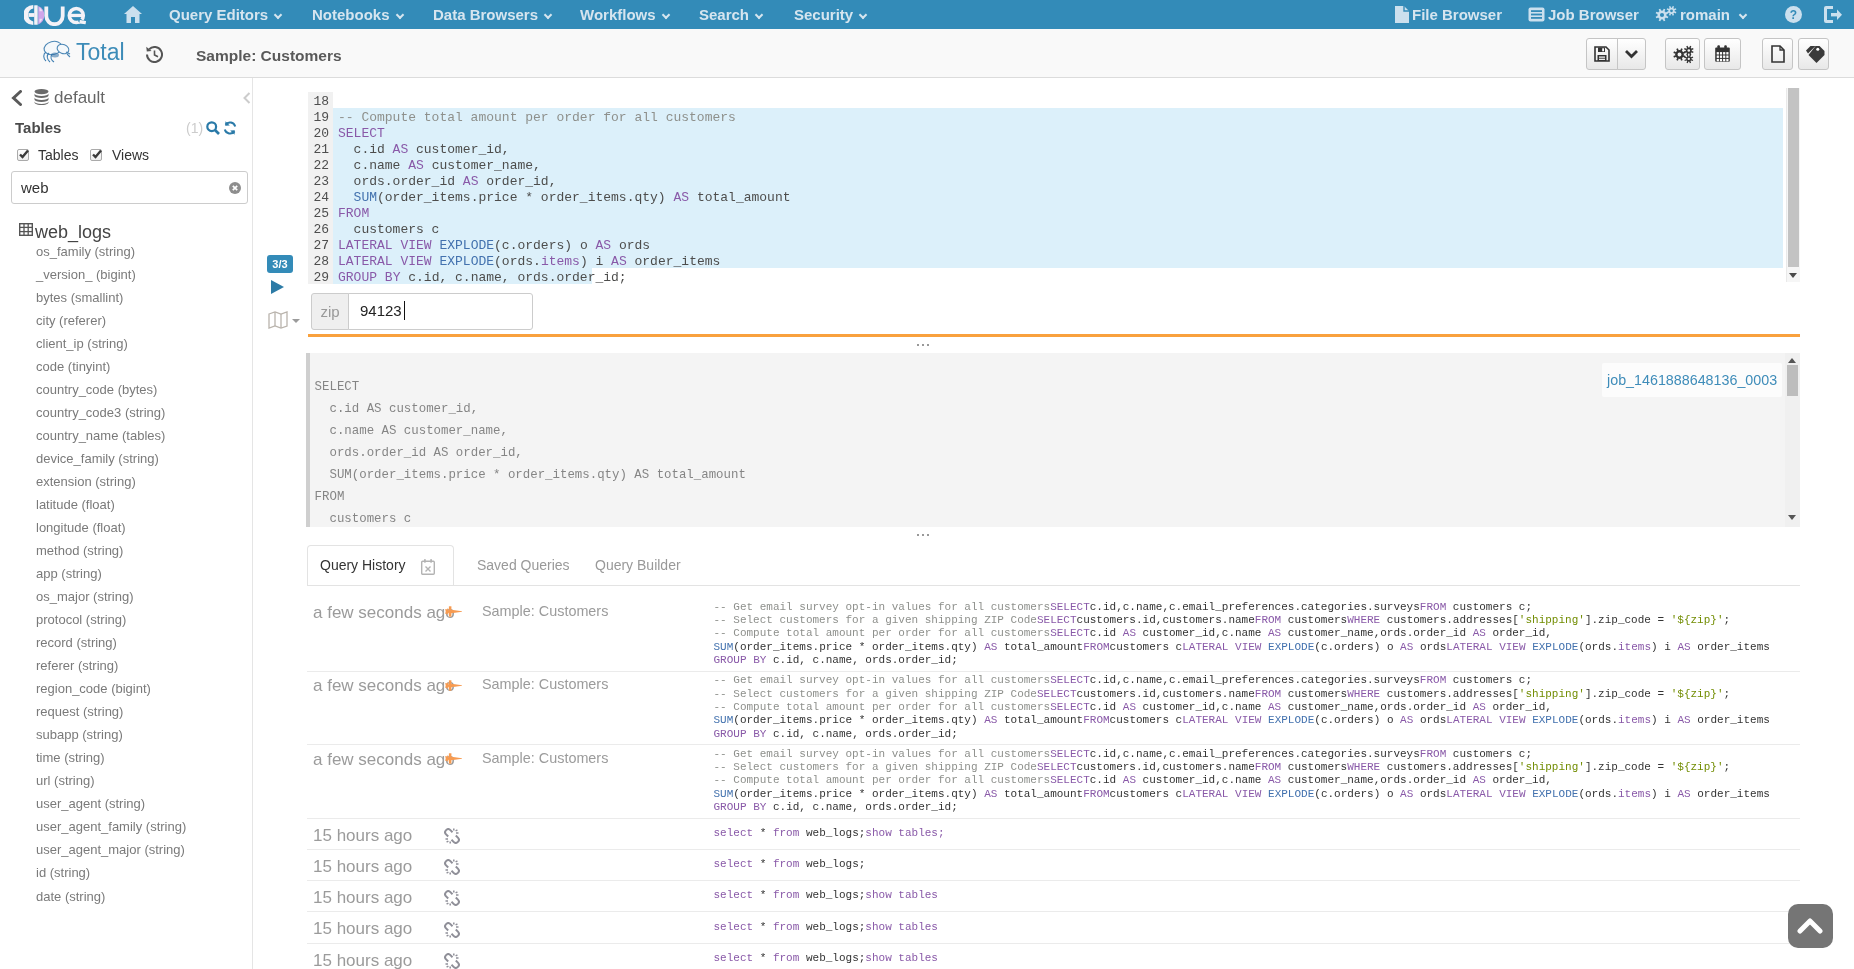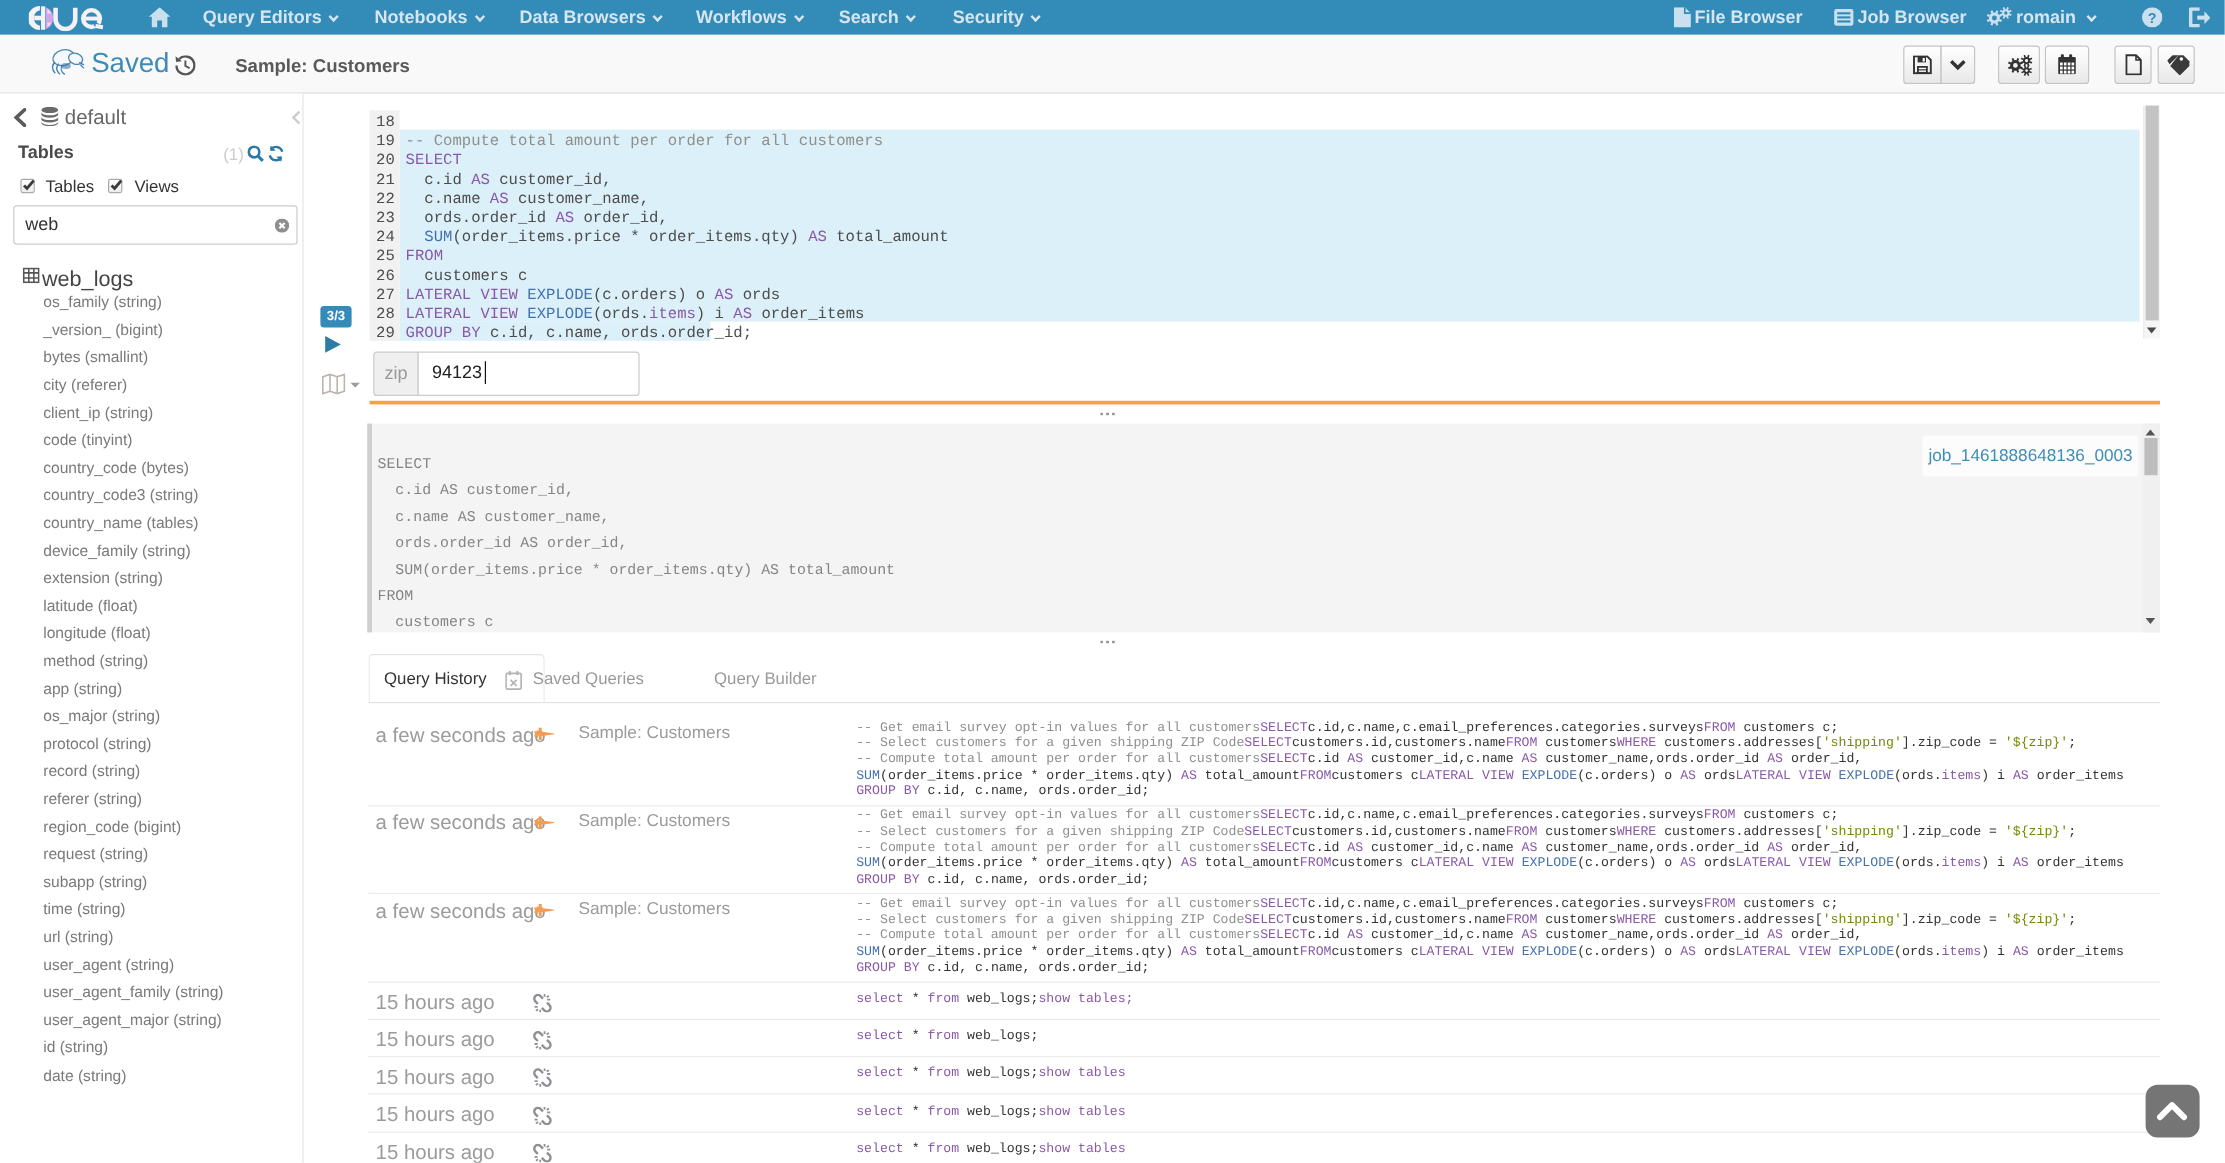--- a/index.html
+++ b/index.html
@@ -105,21 +105,21 @@
 <div id="sub"></div>
 <svg class="abs" style="left:42px;top:40px" width="30" height="24" viewBox="0 0 30 24">
 <g stroke="#4a86b5" stroke-width="1.1" fill="#f4f8fb">
 <ellipse cx="11" cy="8" rx="9" ry="6.5" transform="rotate(-15 11 8)"></ellipse>
 <ellipse cx="21" cy="9" rx="6" ry="4.5" transform="rotate(20 21 9)"></ellipse>
 <path d="M4 12 C1 14 1 18 4 21 M7 13 C4 16 5 19 8 22 M10 14 C8 17 9 20 12 22" fill="none" stroke="#3f7fb2"></path>
 <path d="M24 12 l4 2 M25 14 l3 3" fill="none"></path>
 </g>
 <ellipse cx="13" cy="15" rx="4" ry="2.5" fill="#2e6da4" opacity="0.55"></ellipse>
 </svg>
-<div class="abs" style="left:76px;top:39px;font-size:23px;color:#3d8cb8">Saved</div>
+<div class="abs" style="left:76px;top:39px;font-size:23px;color:#3d8cb8">Total</div>
 <svg class="abs" style="left:146px;top:46px" width="17" height="17" viewBox="0 0 17 17">
 <path d="M3.2 3.2 A7.5 7.5 0 1 1 1 8.5" fill="none" stroke="#555" stroke-width="2"></path>
 <path d="M0.2 0.8 L0.8 5.6 L5.6 5 Z" fill="#555"></path>
 <path d="M8.5 4.5 L8.5 9 L12 10.8" fill="none" stroke="#555" stroke-width="1.6"></path>
 </svg>
 <div class="abs" style="left:196px;top:47px;font-size:15.5px;font-weight:bold;color:#595959">Sample: Customers</div>
 <div class="btn" style="left:1586px;width:32px;border-radius:3px 0 0 3px"></div>
 <div class="btn" style="left:1617px;width:29px;border-radius:0 3px 3px 0"></div>
 <div class="btn" style="left:1665px;width:35px"></div>
 <div class="btn" style="left:1704px;width:37px"></div>
@@ -338,21 +338,21 @@
 
 <div class="abs" style="left:307px;top:584.5px;width:1493px;height:1px;background:#e3e3e3"></div>
 <div class="abs" style="left:306.7px;top:545px;width:147px;height:40px;background:#fff;border:1px solid #e3e3e3;border-bottom:none;border-radius:4px 4px 0 0"></div>
 <div class="abs" style="left:320px;top:557px;font-size:14px;color:#333">Query History</div>
 <svg class="abs" style="left:421px;top:559px" width="14" height="16" viewBox="0 0 14 16">
 <rect x="0.7" y="2.2" width="12.6" height="13" rx="1" fill="none" stroke="#b3b3b3" stroke-width="1.4"></rect>
 <rect x="3" y="0.2" width="1.8" height="3.4" fill="#b3b3b3"></rect>
 <rect x="9.2" y="0.2" width="1.8" height="3.4" fill="#b3b3b3"></rect>
 <path d="M4.5 7.5 L9.5 12.5 M9.5 7.5 L4.5 12.5" stroke="#b3b3b3" stroke-width="1.4"></path>
 </svg>
-<div class="abs" style="left:444px;top:557px;font-size:14px;color:#999">Saved Queries</div>
+<div class="abs" style="left:477px;top:557px;font-size:14px;color:#999">Saved Queries</div>
 <div class="abs" style="left:595px;top:557px;font-size:14px;color:#999">Query Builder</div>
 
 <div class="rowline" style="top:670.5px"></div>
 <div class="rowline" style="top:744px"></div>
 <div class="rowline" style="top:817.5px"></div>
 <div class="rowline" style="top:848.75px"></div>
 <div class="rowline" style="top:880px"></div>
 <div class="rowline" style="top:911.25px"></div>
 <div class="rowline" style="top:942.5px"></div>
 <div class="htime" style="top:602.7px">a few seconds ago</div>

